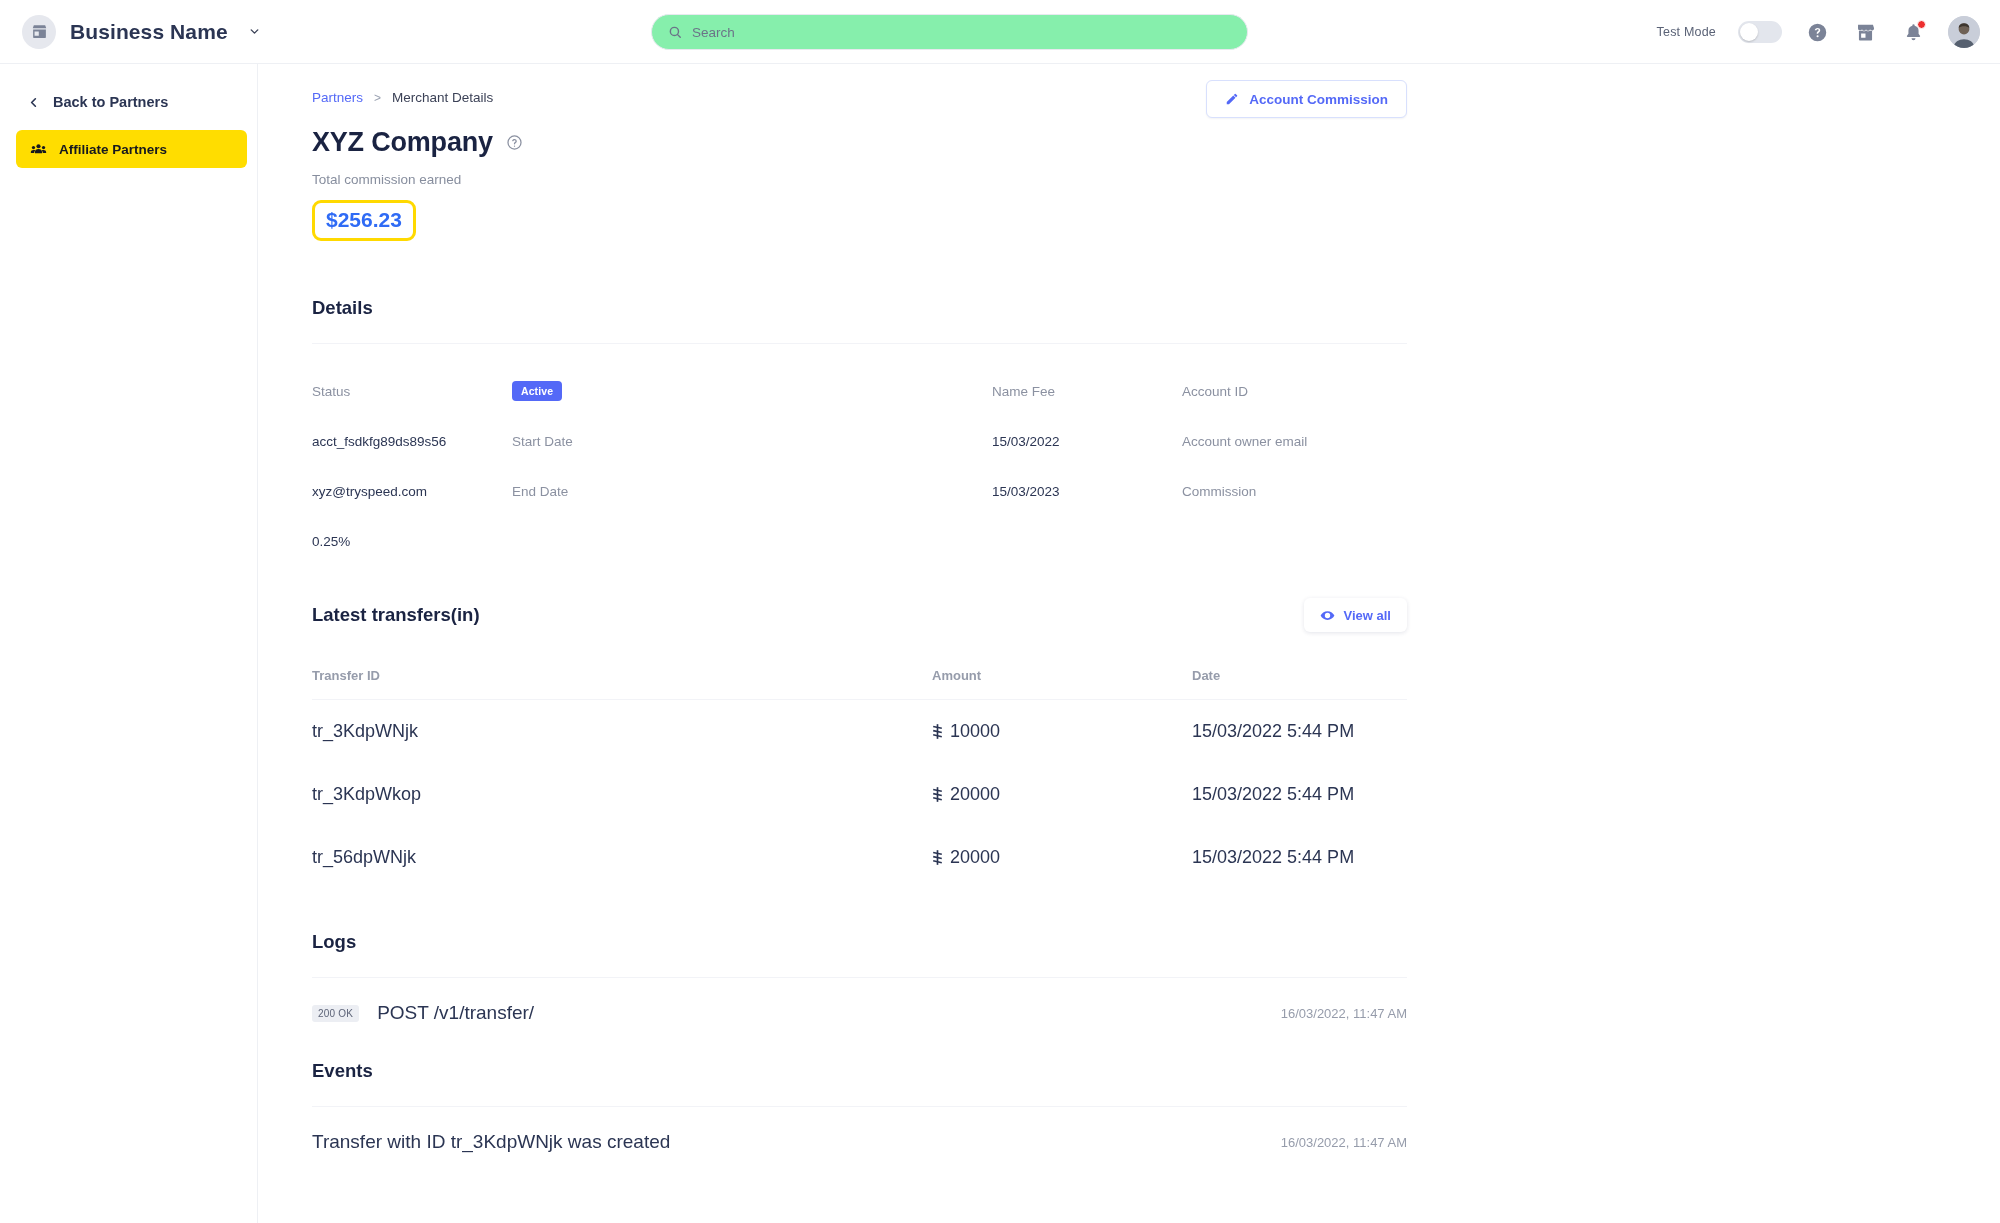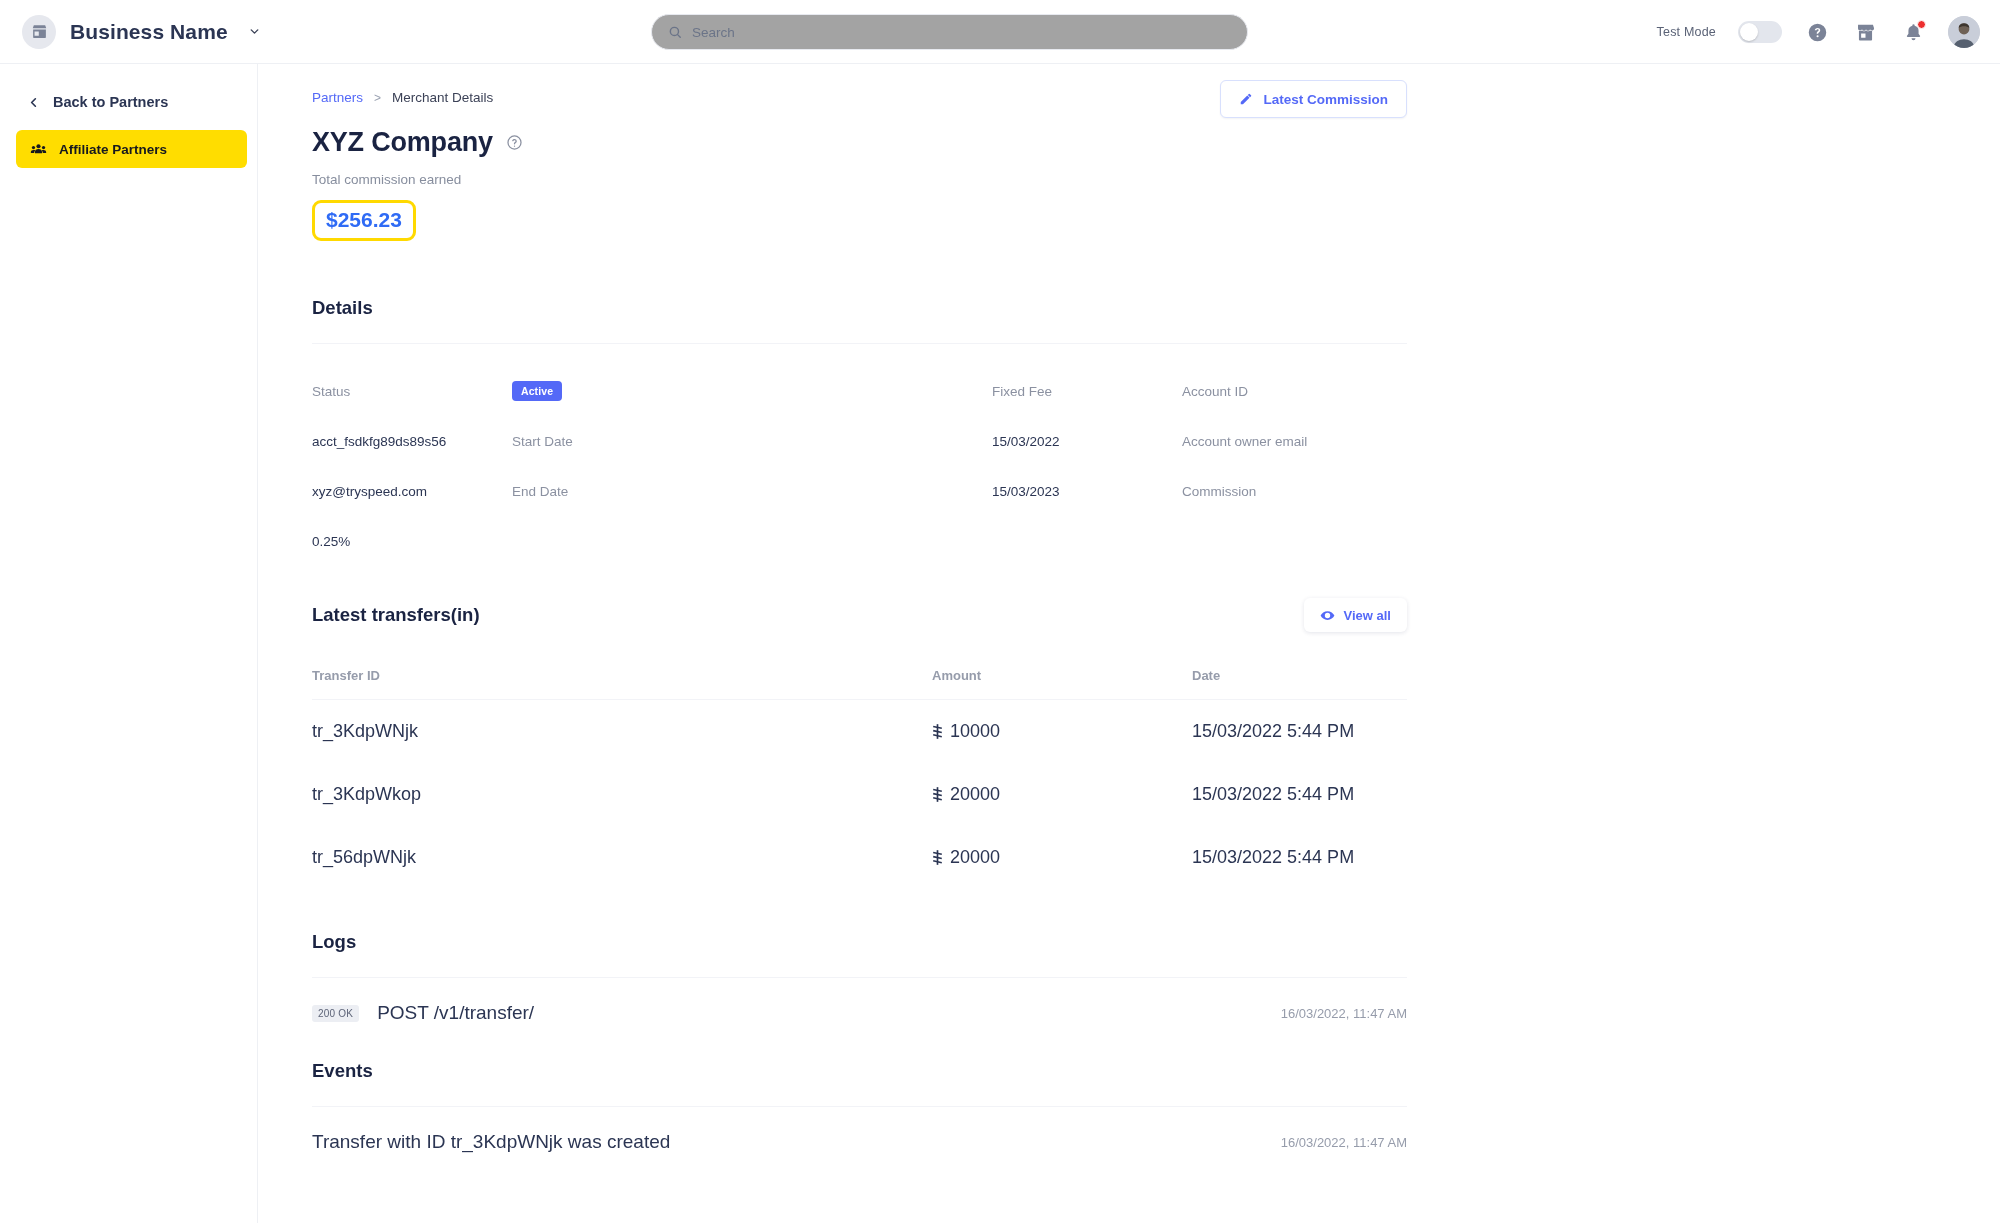--- a/index.html
+++ b/index.html
@@ -35,21 +35,21 @@
   }
   .brand-caret { margin-left: 6px; display: flex; align-items: center; }
 
   .search-wrap {
     position: absolute; left: 651px; top: 14px;
     width: 597px; height: 36px;
   }
   .search-box {
     width: 100%; height: 100%;
     border: 1px solid #e7e9ef; border-radius: 18px;
-    background: #a3a3a3;
+    background: #86efac;
     display: flex; align-items: center; padding: 0 16px; gap: 10px;
   }
   .search-input {
     border: 0; outline: 0; background: transparent;
     font-family: "Liberation Sans", sans-serif;
     font-size: 13.5px; color: #3c4257; width: 100%;
   }
   .search-input::placeholder { color: #6b7488; }
 
   .topbar-right {
@@ -333,21 +333,21 @@
       <span class="crumb-sep">&gt;</span>
       <span class="crumb-current">Merchant Details</span>
     </div>
 
     <div class="change-btn">
       <span>
         <svg width="14" height="14" viewBox="0 0 24 24" fill="#5469f7">
           <path d="M3 17.2V21h3.8L18 9.8 14.2 6 3 17.2zM20.7 7.1a1 1 0 0 0 0-1.4l-2.4-2.4a1 1 0 0 0-1.4 0l-1.8 1.8L18.9 8.9l1.8-1.8z"></path>
         </svg>
       </span>
-      <span class="change-btn-text">Latest Commission</span>
+      <span class="change-btn-text">Account Commission</span>
     </div>
 
     
     <div class="page-title-row">
       <span class="page-title">XYZ Company</span>
       <span>
         <svg width="17" height="17" viewBox="0 0 24 24" fill="none" stroke="#8b91a1" stroke-width="1.8">
           <circle cx="12" cy="12" r="9.2"></circle>
           <path d="M9.6 9.4a2.5 2.5 0 0 1 4.8.9c0 1.7-2.4 2-2.4 3.6" stroke-linecap="round"></path>
           <circle cx="12" cy="17.2" r=".9" fill="#8b91a1" stroke="none"></circle>
@@ -365,21 +365,21 @@
       <div class="section-head">
         <span class="section-title">Details</span>
       </div>
       <div class="hr"></div>
 
       <div class="details-grid">
         <div class="d-label">Status</div>
         <div class="d-value">
           <span class="badge-active">Active</span>
         </div>
-        <div class="d-label">Fixed Fee</div>
+        <div class="d-label">Name Fee</div>
 
         <div class="d-label">Account ID</div>
         <div class="d-value">acct_fsdkfg89ds89s56</div>
         <div class="d-label">Start Date</div>
         <div class="d-value">15/03/2022</div>
 
         <div class="d-label">Account owner email</div>
         <div class="d-value">xyz@tryspeed.com</div>
         <div class="d-label">End Date</div>
         <div class="d-value">15/03/2023</div>

